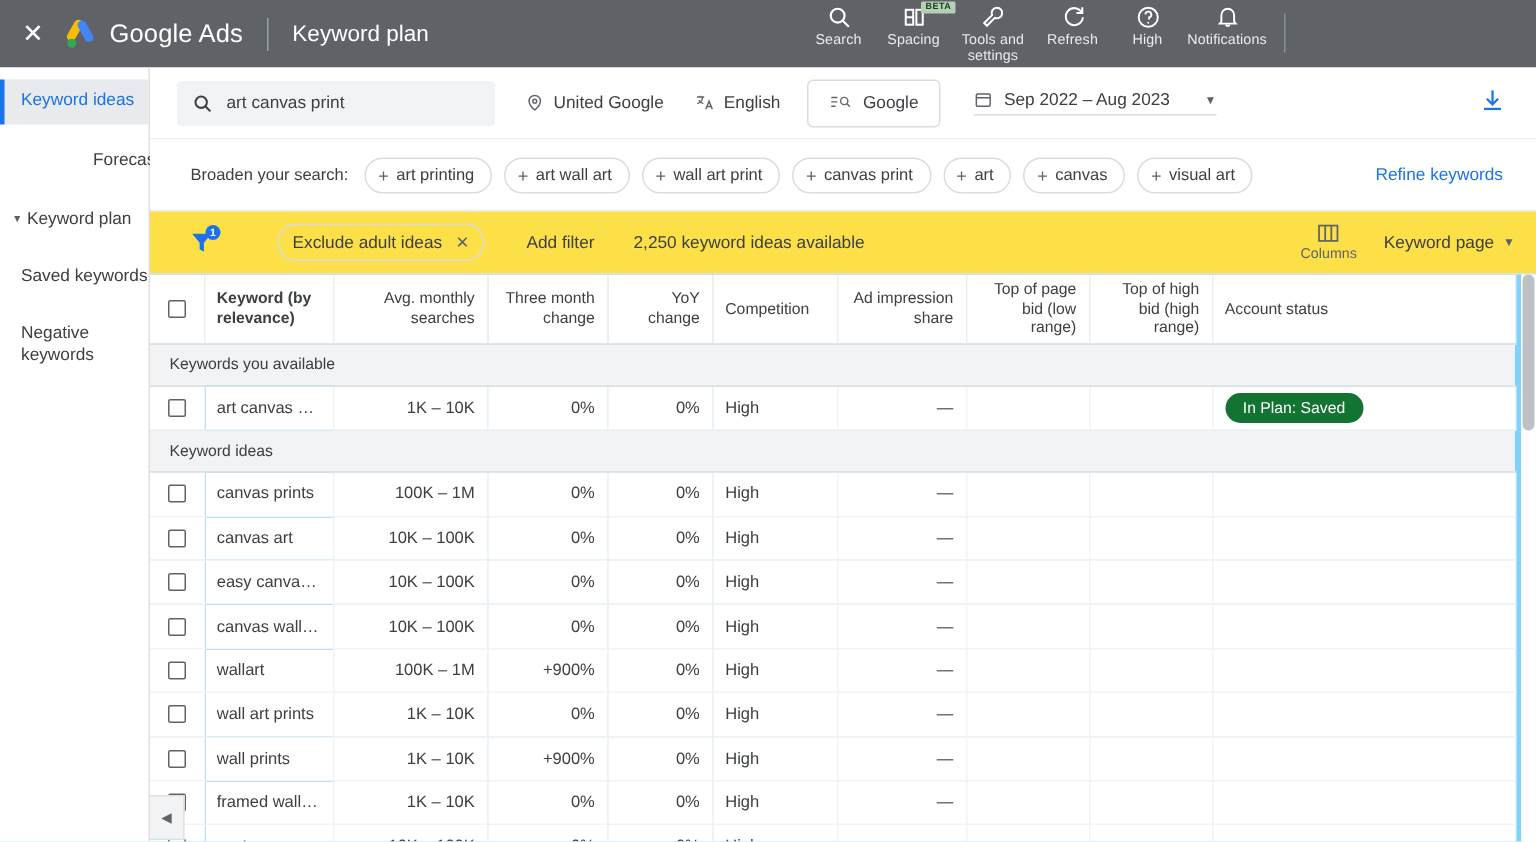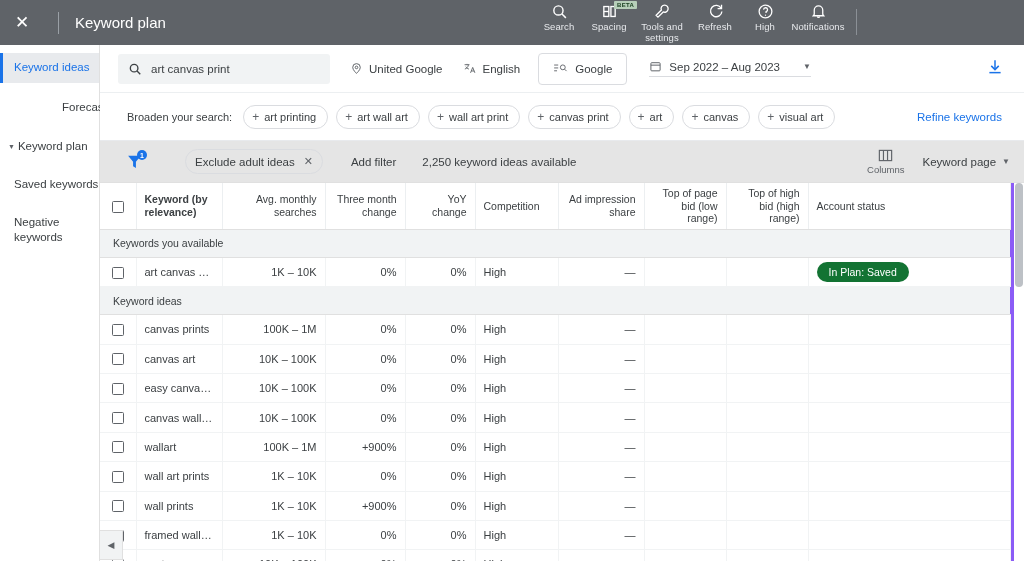--- a/index.html
+++ b/index.html
@@ -121,21 +121,21 @@
     white-space: nowrap;
   }
   .chip .plus { font-size: 12px; color: #5f6368; line-height: 1; }
   .refine {
     position: absolute; right: 22px; font-size: 11.5px; color: #1a73e8; cursor: pointer;
   }
 
   
   .filterrow {
     position: absolute; left: 100px; top: 141px; width: 924px; height: 42px;
-    background: #e5e5e5; display: flex; align-items: center;
+    background: #fde047; display: flex; align-items: center;
     border-bottom: 1px solid #e0e0e0;
   }
   .filter-icon { margin-left: 26px; position: relative; cursor: pointer; display: flex; }
   .filter-badge {
     position: absolute; top: -3px; right: -4px; background: #1a73e8; color: #fff;
     width: 10px; height: 10px; border-radius: 50%; font-size: 7px;
     display: flex; align-items: center; justify-content: center; font-weight: 700;
   }
   .filter-chip {
     margin-left: 42px; border: 1px solid #dadce0; border-radius: 14px;
@@ -151,21 +151,21 @@
   .columns-btn {
     display: flex; flex-direction: column; align-items: center; cursor: pointer;
   }
   .columns-btn .lb { font-size: 9.5px; color: #5f6368; margin-top: 1px; }
   .kwview { font-size: 11.5px; color: #3c4043; display: flex; align-items: center; gap: 6px; cursor: pointer; }
   .kwview .caret { font-size: 8px; color: #5f6368; }
 
   
   .tablewrap {
     position: absolute; left: 100px; top: 183px; width: 924px; height: 378px;
-    background: #8b5cf6; overflow: hidden;
+    background: #7dd3fc; overflow: hidden;
   }
   table.kw { width: 910px; border-collapse: collapse; table-layout: fixed; }
   table.kw th {
     font-size: 10.5px; color: #3c4043; font-weight: 400;
     vertical-align: middle; height: 31px; padding: 4px 8px;
     border-bottom: 1px solid #e0e0e0; border-right: 1px solid #eceff1;
     line-height: 1.2; background: #fff;
   }
   table.kw th.kwh { text-align: left; font-weight: 700; }
   table.kw th.num { text-align: right; }
@@ -215,20 +215,28 @@
     background: #bdc1c6; border-radius: 4px;
   }
 </style>
 </head>
 <body>
 
 <div id="app">
 
   <div class="topbar">
     <div class="tb-close">✕</div>
+    <div class="tb-logo">
+      <svg class="tb-logo-mark" viewBox="0 0 24 22">
+        <path d="M8.4 1.8 L3.2 11 a3.2 3.2 0 0 0 1.2 4.4 a3.2 3.2 0 0 0 4.4-1.2 L14 5 a3.2 3.2 0 0 0-1.2-4.4 A3.2 3.2 0 0 0 8.4 1.8z" fill="#fbbc04"></path>
+        <path d="M11 5.6 L16.2 14.8 a3.2 3.2 0 0 0 4.4 1.2 a3.2 3.2 0 0 0 1.2-4.4 L16.6 2.4 A3.2 3.2 0 0 0 12.2 1.2 A3.2 3.2 0 0 0 11 5.6z" fill="#4285f4"></path>
+        <circle cx="6.3" cy="17.4" r="3.3" fill="#34a853"></circle>
+      </svg>
+      <div class="tb-brand"><b>Google</b> <span>Ads</span></div>
+    </div>
     <div class="tb-divider"></div>
     <div class="tb-title">Keyword plan</div>
 
     <div class="tb-actions">
       <div class="tb-action">
         <div class="ic">
           <svg width="17" height="17" viewBox="0 0 24 24" fill="none" stroke="#fff" stroke-width="2">
             <circle cx="10.5" cy="10.5" r="6.5"></circle>
               <line x1="15.5" y1="15.5" x2="21" y2="21"></line>
           </svg>

